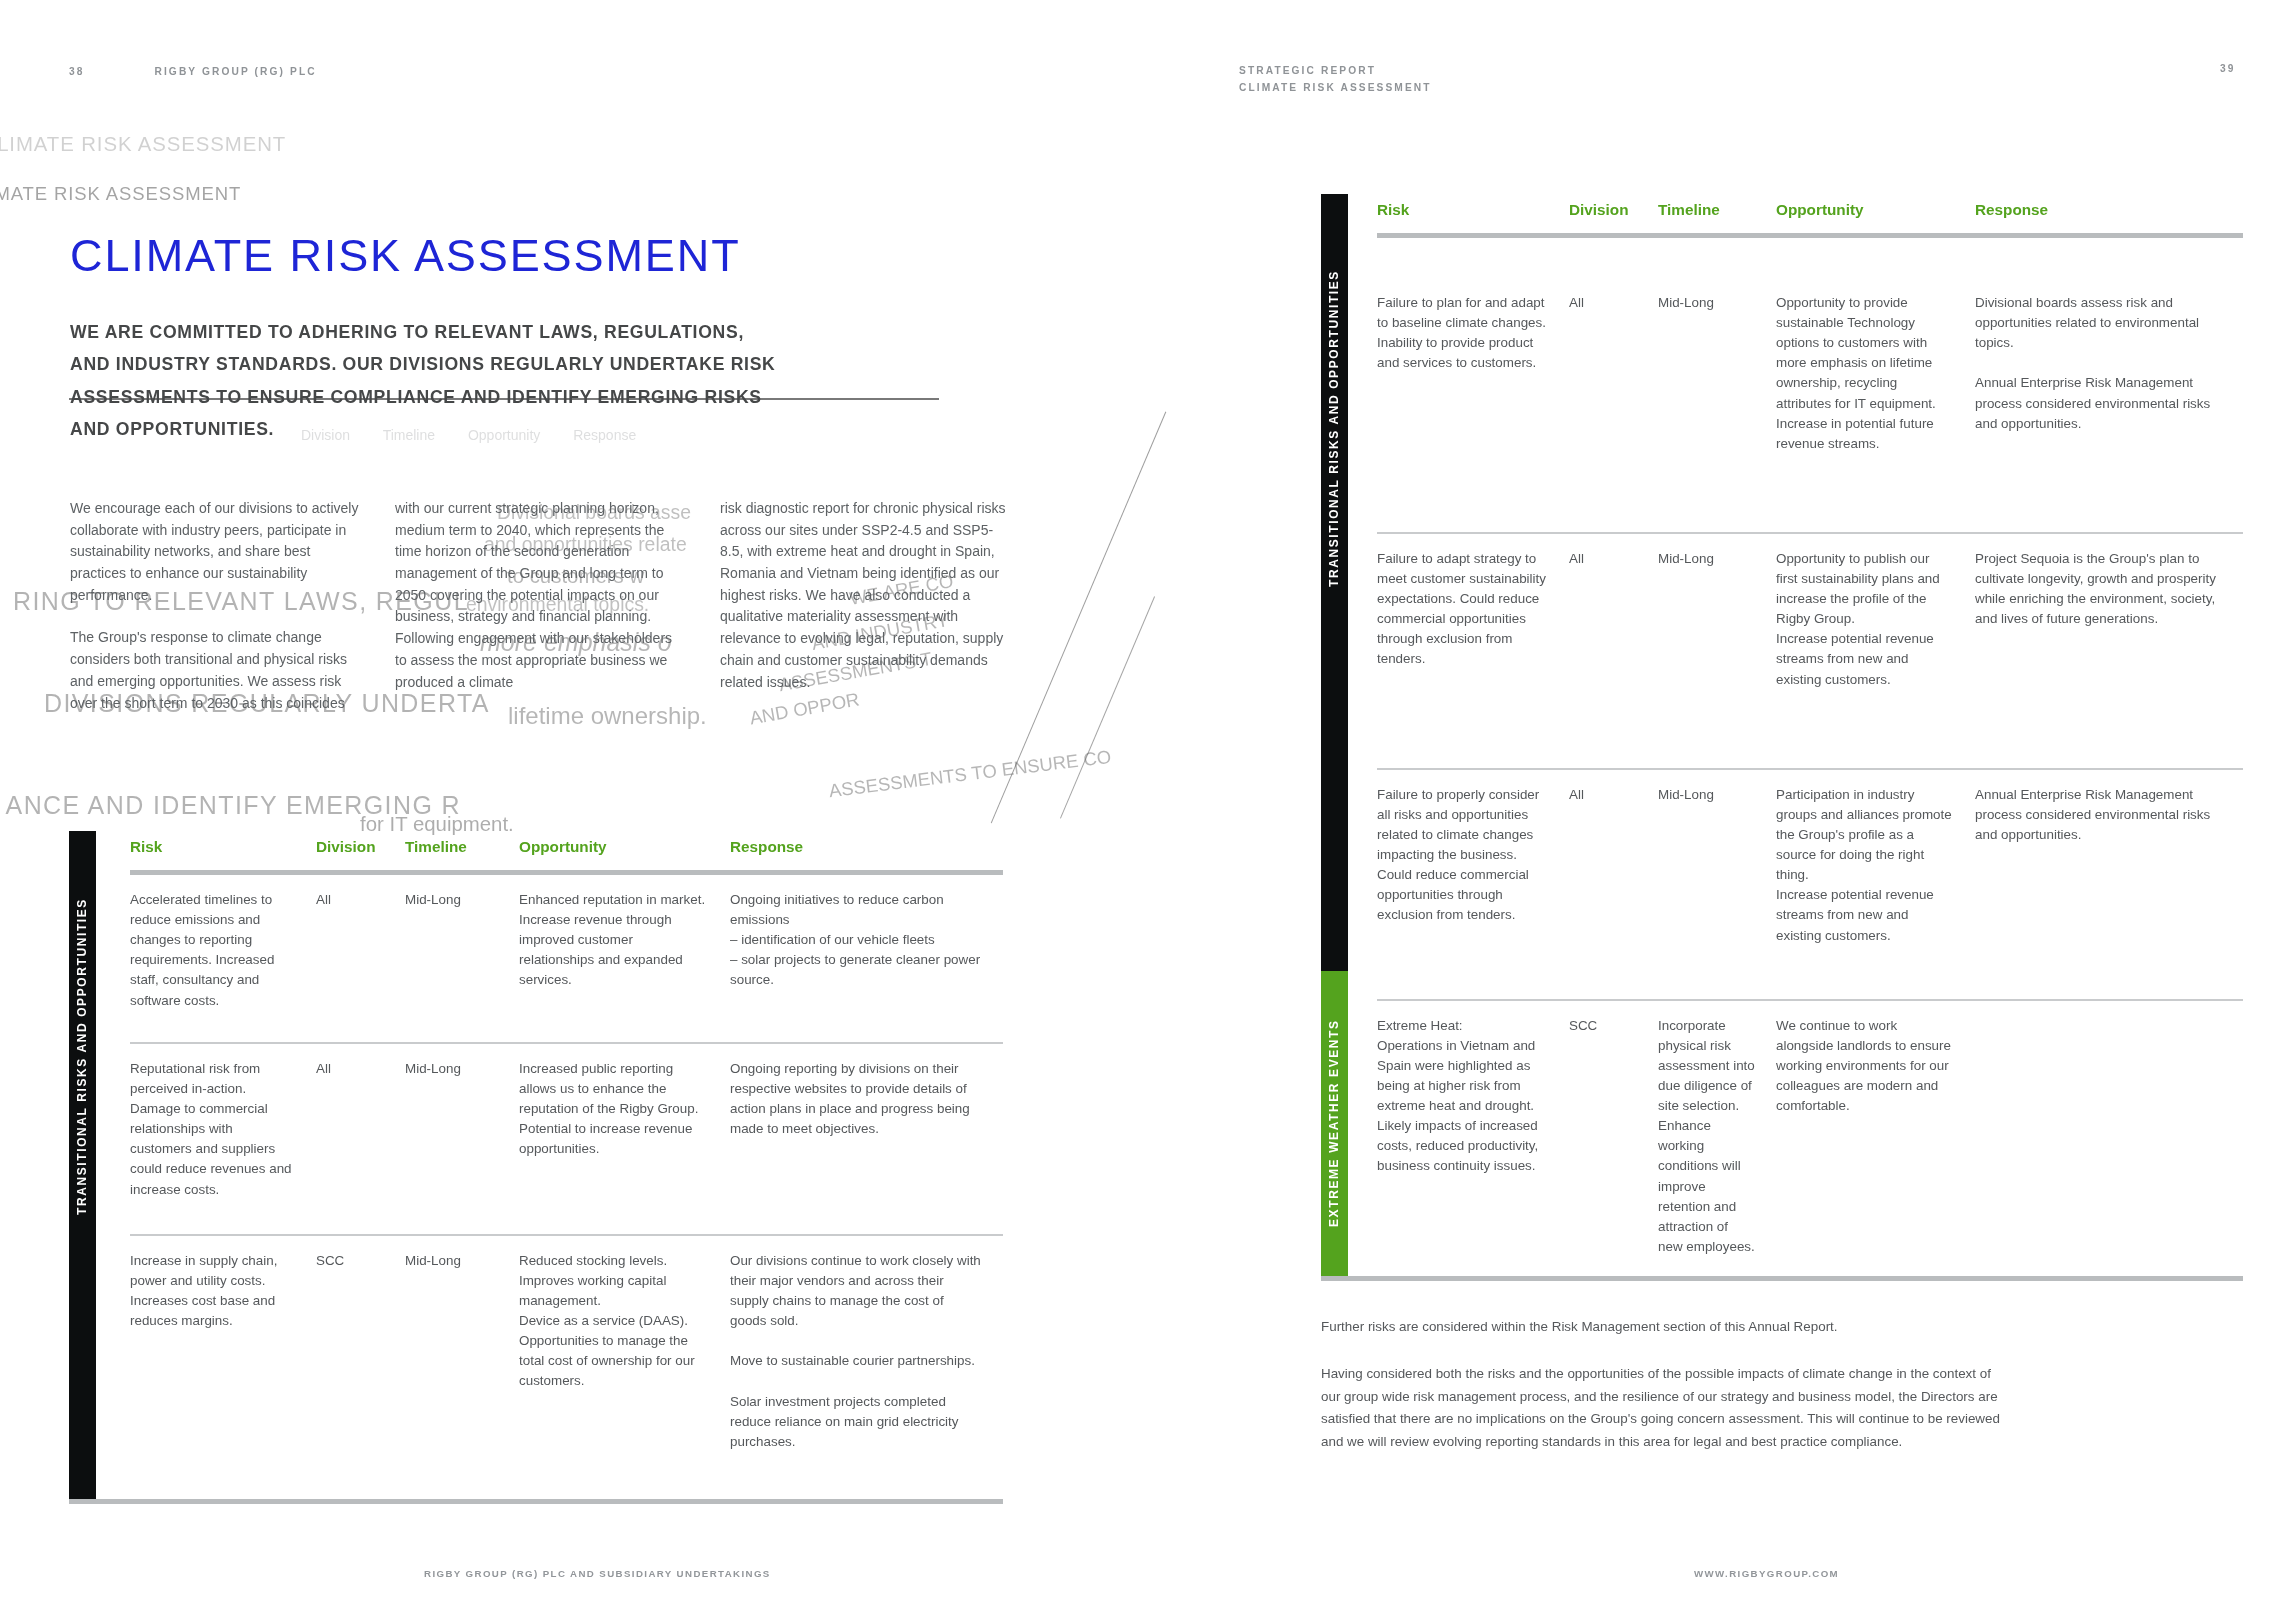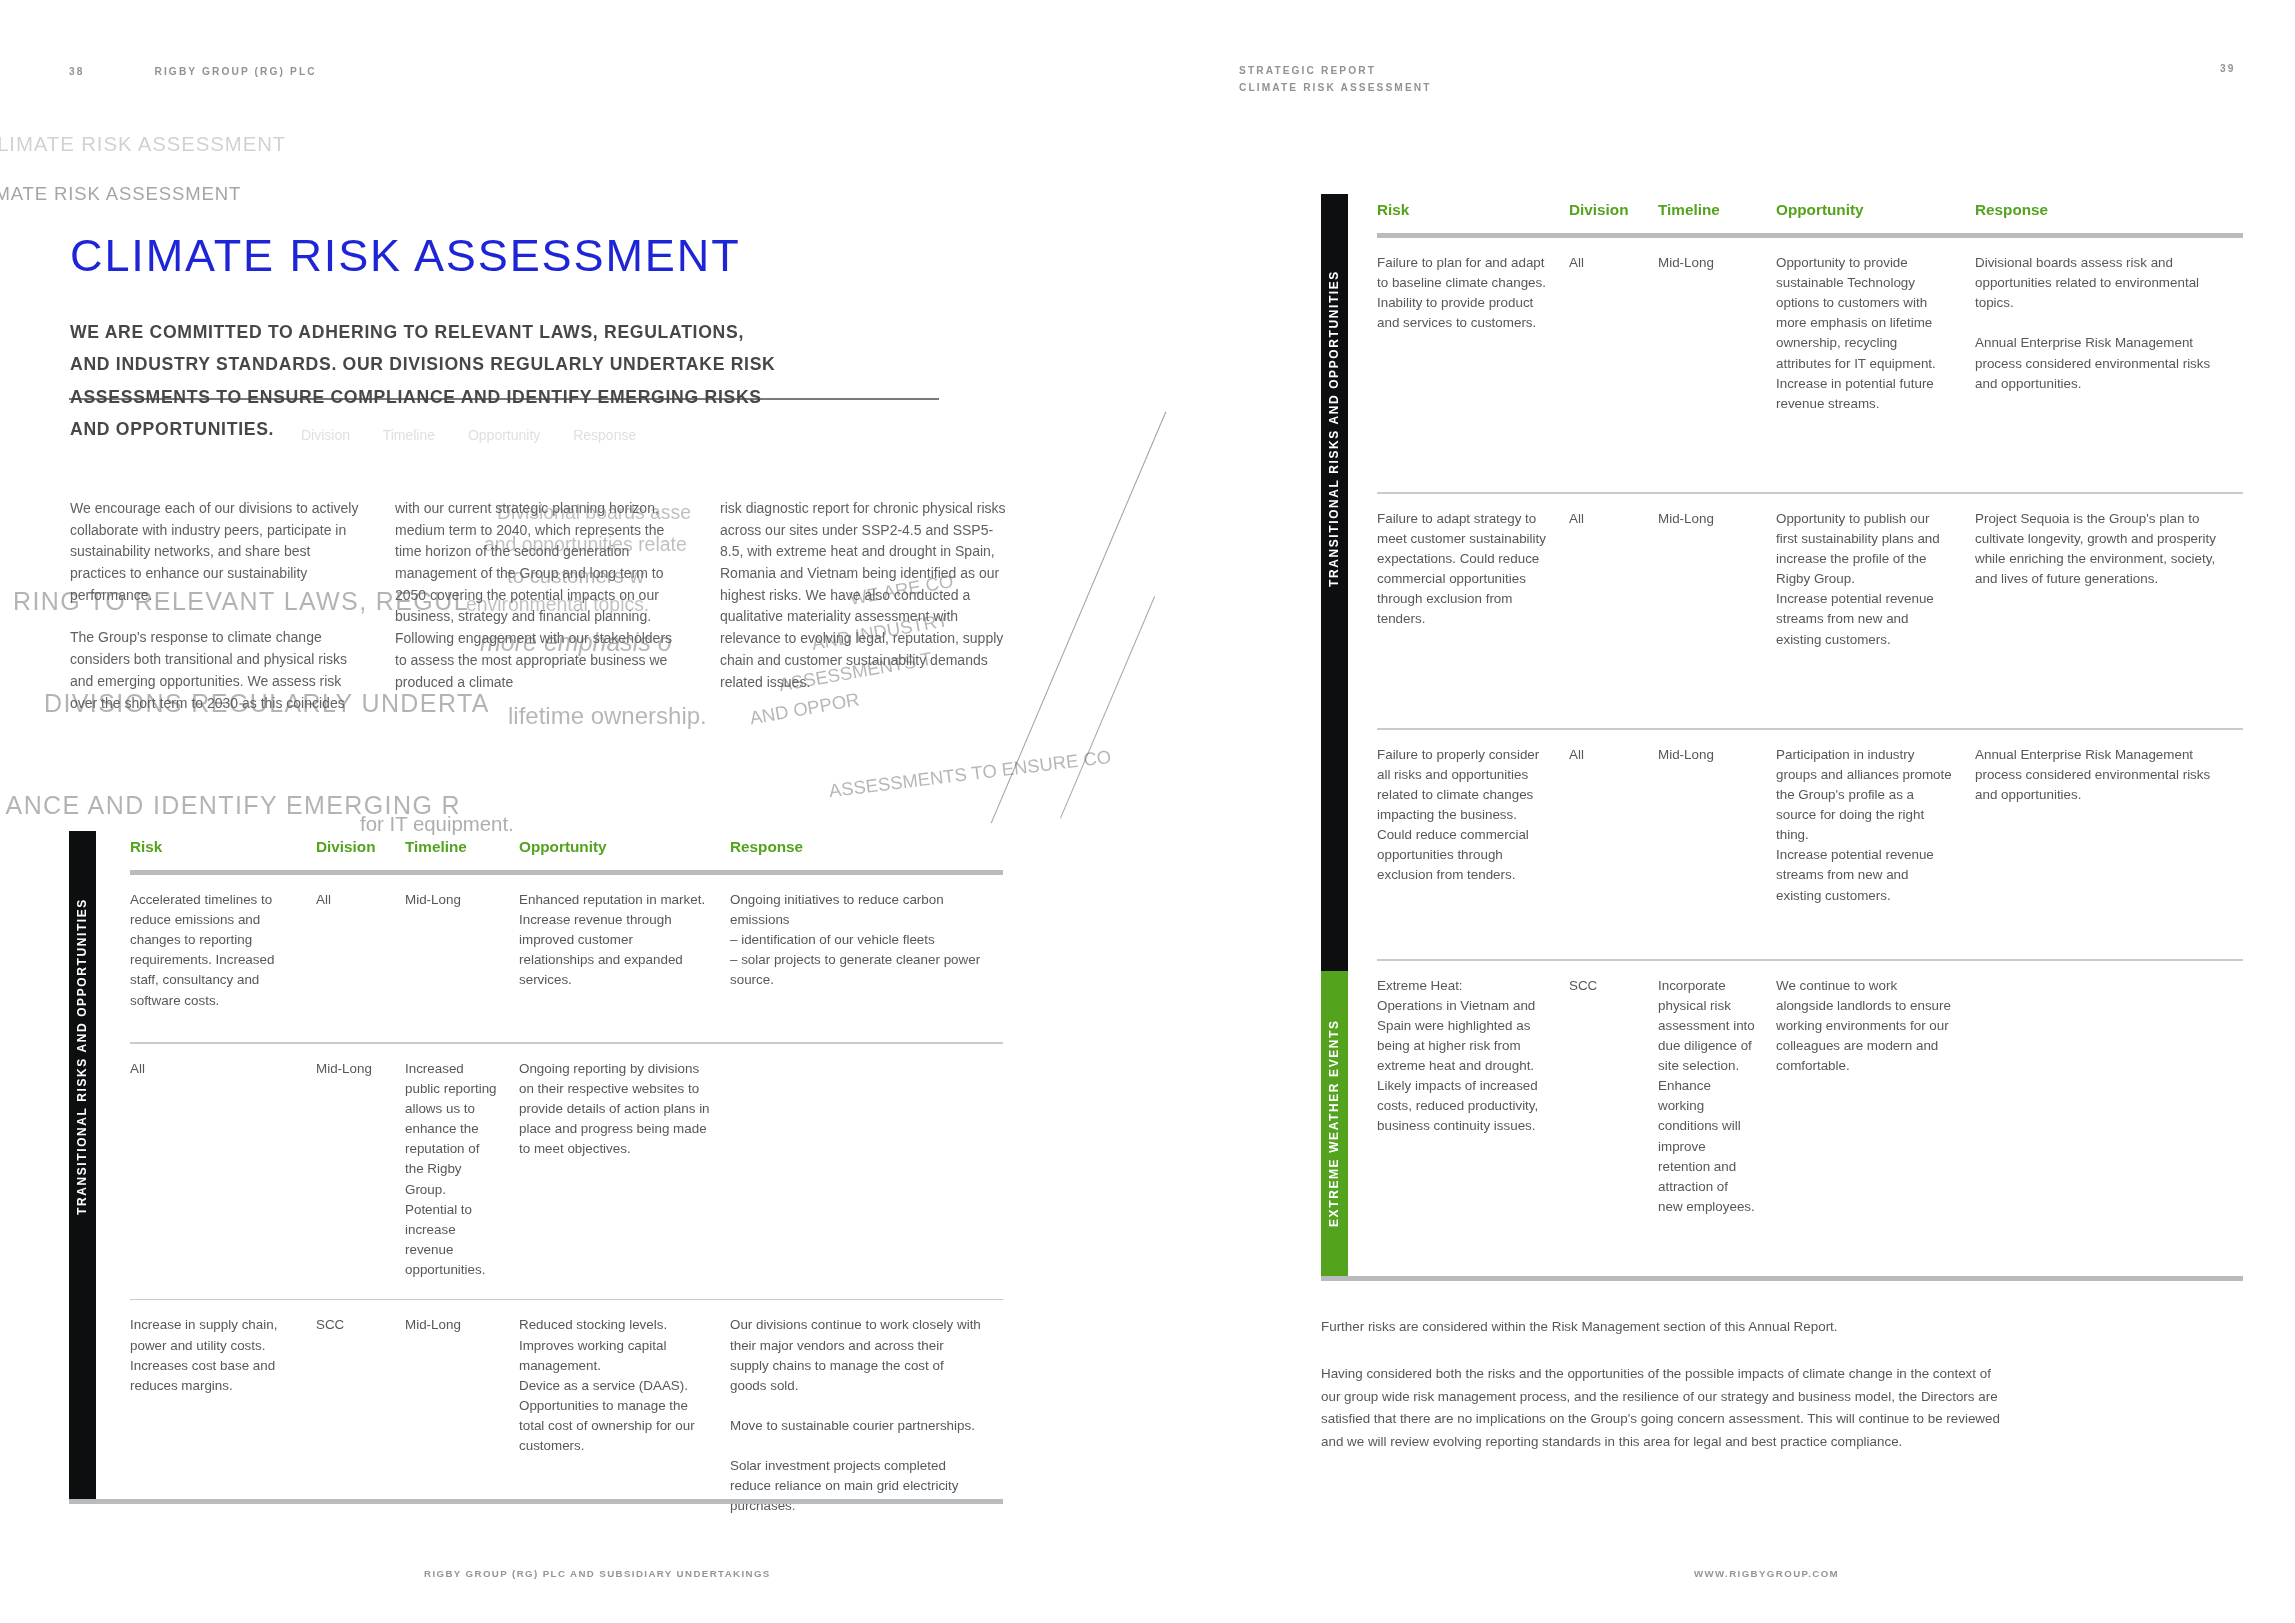--- a/index.html
+++ b/index.html
@@ -150,20 +150,22 @@
         <div class="cell">All</div>
         <div class="cell">Mid-Long</div>
         <div class="cell">Enhanced reputation in market.
 Increase revenue through improved customer relationships and expanded services.</div>
         <div class="cell">Ongoing initiatives to reduce carbon emissions
 – identification of our vehicle fleets
 – solar projects to generate cleaner power source.</div>
       </div>
       <div class="rowsep"></div>
       <div class="grid-l trow" style="min-height:190px;">
+        <div class="cell">Reputational risk from perceived in-action.
+Damage to commercial relationships with customers and suppliers could reduce revenues and increase costs.</div>
         <div class="cell">All</div>
         <div class="cell">Mid-Long</div>
         <div class="cell">Increased public reporting allows us to enhance the reputation of the Rigby Group.
 Potential to increase revenue opportunities.</div>
         <div class="cell">Ongoing reporting by divisions on their respective websites to provide details of action plans in place and progress being made to meet objectives.</div>
       </div>
       <div class="rowsep"></div>
       <div class="grid-l trow" style="min-height:227px;">
         <div class="cell">Increase in supply chain, power and utility costs. Increases cost base and reduces margins.</div>
         <div class="cell">SCC</div>
@@ -189,21 +191,21 @@
     <span class="vlabel vl-rgreen">EXTREME WEATHER EVENTS</span>
     <div class="tbody-r">
       <div class="grid-r throw">
         <div class="th">Risk</div>
         <div class="th">Division</div>
         <div class="th">Timeline</div>
         <div class="th">Opportunity</div>
         <div class="th">Response</div>
       </div>
       <div class="thick"></div>
-      <div class="grid-r trow" style="min-height:254px;">
+      <div class="grid-r trow" style="min-height:254px;margin-top:40px;">
         <div class="cell">Failure to plan for and adapt to baseline climate changes. Inability to provide product and services to customers.</div>
         <div class="cell">All</div>
         <div class="cell">Mid-Long</div>
         <div class="cell">Opportunity to provide sustainable Technology options to customers with more emphasis on lifetime ownership, recycling attributes for IT equipment.
 Increase in potential future revenue streams.</div>
         <div class="cell">Divisional boards assess risk and opportunities related to environmental topics.
 
 Annual Enterprise Risk Management process considered environmental risks and opportunities.</div>
       </div>
       <div class="rowsep"></div>

